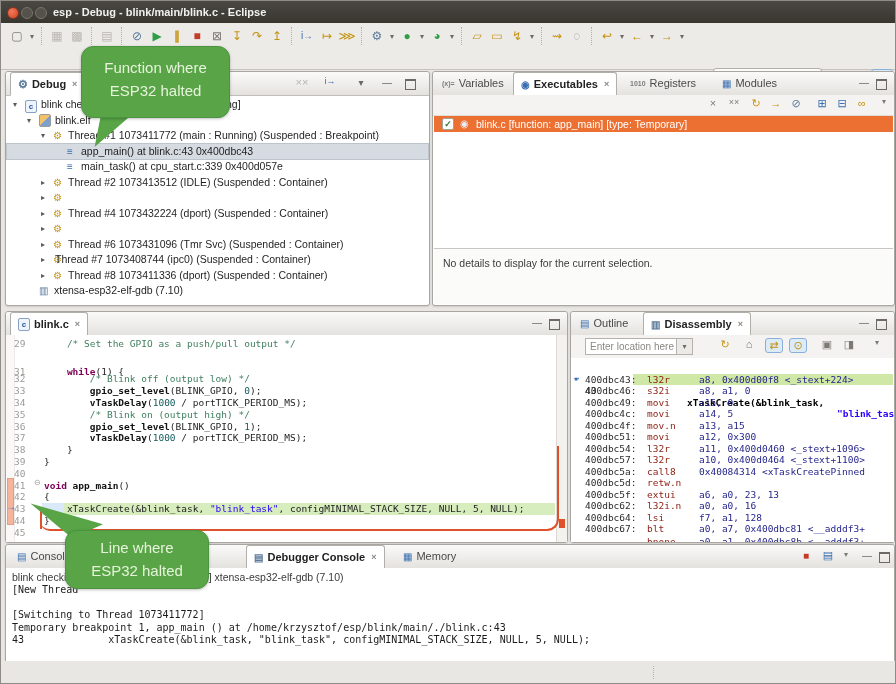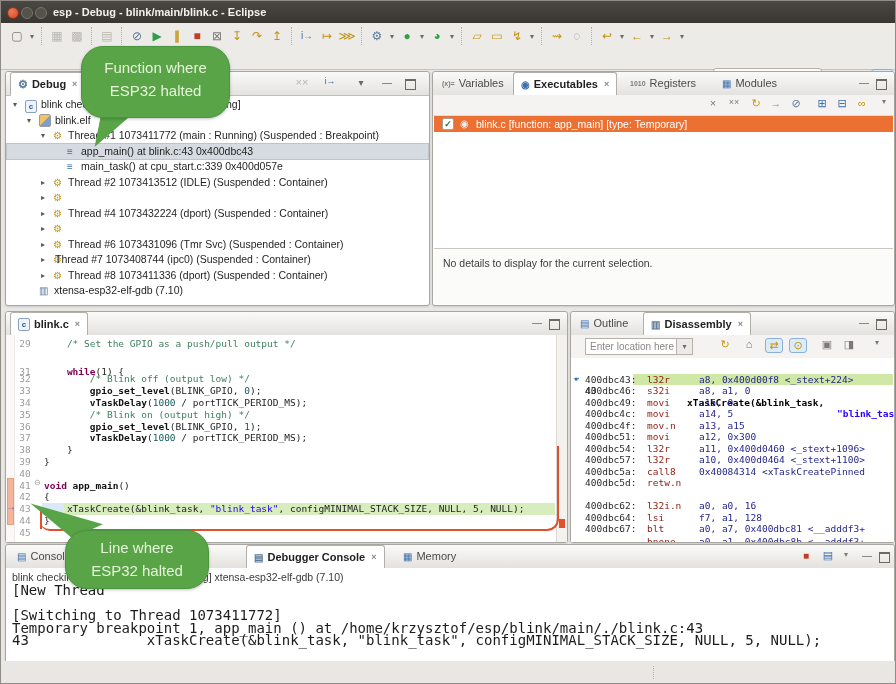--- a/index.html
+++ b/index.html
@@ -33,36 +33,36 @@
   .trow .ticn{position:absolute;font-size:10px;top:0}
   .trow .tlbl{position:absolute;top:0;white-space:nowrap}
   .sel{background:#d5dbe1;outline:1px solid #bcc4cc}
   .cbox{display:inline-block;width:10px;height:11px;border:1px solid #8aa0c0;background:#eef4fb;color:#2a56a0;font-size:8px;font-weight:bold;text-align:center;line-height:11px;border-radius:2px}
   .elficn{display:inline-block;width:10px;height:11px;border:1px solid #9a9a9a;background:linear-gradient(135deg,#f0c36a 50%,#7aa0d0 50%);border-radius:2px}
   
   .bprow{position:absolute;left:1px;right:1px;top:44px;height:16px;background:#ed7033;color:#fff;font-size:10.5px;line-height:16px}
   .chk{position:absolute;left:8px;top:2px;width:10px;height:10px;background:#fff;border:1px solid #a6a29c;border-radius:2px;color:#2d7a2d;font-size:9px;line-height:10px;text-align:center;font-weight:bold}
   
   .cline{position:absolute;left:8px;right:12px;height:12px;font-family:"DejaVu Sans Mono","Liberation Mono",monospace;font-size:9.5px;line-height:12px;white-space:pre;color:#1e1e1e}
-  .lnum{display:inline-block;width:22px;text-align:center;padding-right:8px;color:#9b9b98}
+  .lnum{display:inline-block;width:22px;text-align:left;padding-right:8px;color:#9b9b98}
   .k{color:#7f0055;font-weight:bold}
   .f{color:#111;font-weight:bold}
   .c{color:#3f7f5f}
   .d{color:#135c5c}
   .m{color:#1324a8;font-style:italic}
   .s{color:#2a00ff}
   
   .drow{position:absolute;left:0;right:0;height:11.5px;font-family:"DejaVu Sans Mono","Liberation Mono",monospace;font-size:9.5px;line-height:11.5px;white-space:pre}
   .daddr{position:absolute;left:14px;color:#2b2b2b}
   .dmnem{position:absolute;left:76px;color:#8b1d10}
   .dargs{position:absolute;left:128px;color:#26268c}
   
-  .conline{position:absolute;left:6px;right:4px;height:12.6px;font-family:"DejaVu Sans Mono","Liberation Mono",monospace;font-size:14px;line-height:12.6px;white-space:pre;color:#1c1c1c}
-  
-  .callout{position:absolute;background:#58a447;border:1px solid #4c9540;border-radius:22px;z-index:60;box-shadow:0 1px 3px rgba(0,0,0,.25)}
+  .conline{position:absolute;left:6px;right:4px;height:12.6px;font-family:"DejaVu Sans Mono","Liberation Mono",monospace;font-size:10px;line-height:12.6px;white-space:pre;color:#1c1c1c}
+  
+  .callout{position:absolute;background:#58a447;border:1px solid #4c9540;border-radius:12px;z-index:60;box-shadow:0 1px 3px rgba(0,0,0,.25)}
   .callout .cl{display:block;text-align:center;color:#e6f4da;font-size:15px;line-height:1.5}
   .tail{position:absolute;background:#58a447;z-index:59}
 </style>
 </head>
 <body>
 
 <div class="abs titlebar">
   <span class="wincircle" style="left:6px;background:radial-gradient(circle at 35% 35%,#f07a5a,#d3451f);border:1px solid #8e3320"></span>
   <span class="wincircle" style="left:20px;background:#55524c;border:1px solid #77746d"></span>
   <span class="wincircle" style="left:34px;background:#55524c;border:1px solid #77746d"></span>
@@ -325,20 +325,21 @@
     <div class="drow" style="top:15.5px"><span class="daddr">400dbc43:</span><span class="dmnem">l32r</span><span class="dargs">a8, 0x400d00f8 &lt;_stext+224&gt;</span></div>
     <div class="drow" style="top:27px"><span class="daddr">400dbc46:</span><span class="dmnem">s32i</span><span class="dargs">a8, a1, 0</span></div>
     <div class="drow" style="top:38.5px"><span class="daddr">400dbc49:</span><span class="dmnem">movi</span><span class="dargs">a15, 0</span></div>
     <div class="drow" style="top:50px"><span class="daddr">400dbc4c:</span><span class="dmnem">movi</span><span class="dargs">a14, 5</span></div>
     <div class="drow" style="top:61.5px"><span class="daddr">400dbc4f:</span><span class="dmnem">mov.n</span><span class="dargs">a13, a15</span></div>
     <div class="drow" style="top:73px"><span class="daddr">400dbc51:</span><span class="dmnem">movi</span><span class="dargs">a12, 0x300</span></div>
     <div class="drow" style="top:84.5px"><span class="daddr">400dbc54:</span><span class="dmnem">l32r</span><span class="dargs">a11, 0x400d0460 &lt;_stext+1096&gt;</span></div>
     <div class="drow" style="top:96px"><span class="daddr">400dbc57:</span><span class="dmnem">l32r</span><span class="dargs">a10, 0x400d0464 &lt;_stext+1100&gt;</span></div>
     <div class="drow" style="top:107.5px"><span class="daddr">400dbc5a:</span><span class="dmnem">call8</span><span class="dargs">0x40084314 &lt;xTaskCreatePinned</span></div>
     <div class="drow" style="top:119px"><span class="daddr">400dbc5d:</span><span class="dmnem">retw.n</span><span class="dargs"></span></div>
+    <div class="drow" style="top:130.5px"><span class="daddr">400dbc5f:</span><span class="dmnem">extui</span><span class="dargs">a6, a0, 23, 13</span></div>
     <div class="drow" style="top:142px"><span class="daddr">400dbc62:</span><span class="dmnem">l32i.n</span><span class="dargs">a0, a0, 16</span></div>
     <div class="drow" style="top:153.5px"><span class="daddr">400dbc64:</span><span class="dmnem">lsi</span><span class="dargs">f7, a1, 128</span></div>
     <div class="drow" style="top:165px"><span class="daddr">400dbc67:</span><span class="dmnem">blt</span><span class="dargs">a0, a7, 0x400dbc81 &lt;__adddf3+</span></div>
     <div class="drow" style="top:178px"><span class="daddr"></span><span class="dmnem">bnone</span><span class="dargs">a0, a1, 0x400dbc8b &lt;__adddf3+</span></div>
   </div>
 </div>
 
 <div class="panel" style="left:4px;top:543px;width:888px;height:117px">
   <div class="tabbar">
     <div class="tab" style="left:4px">

